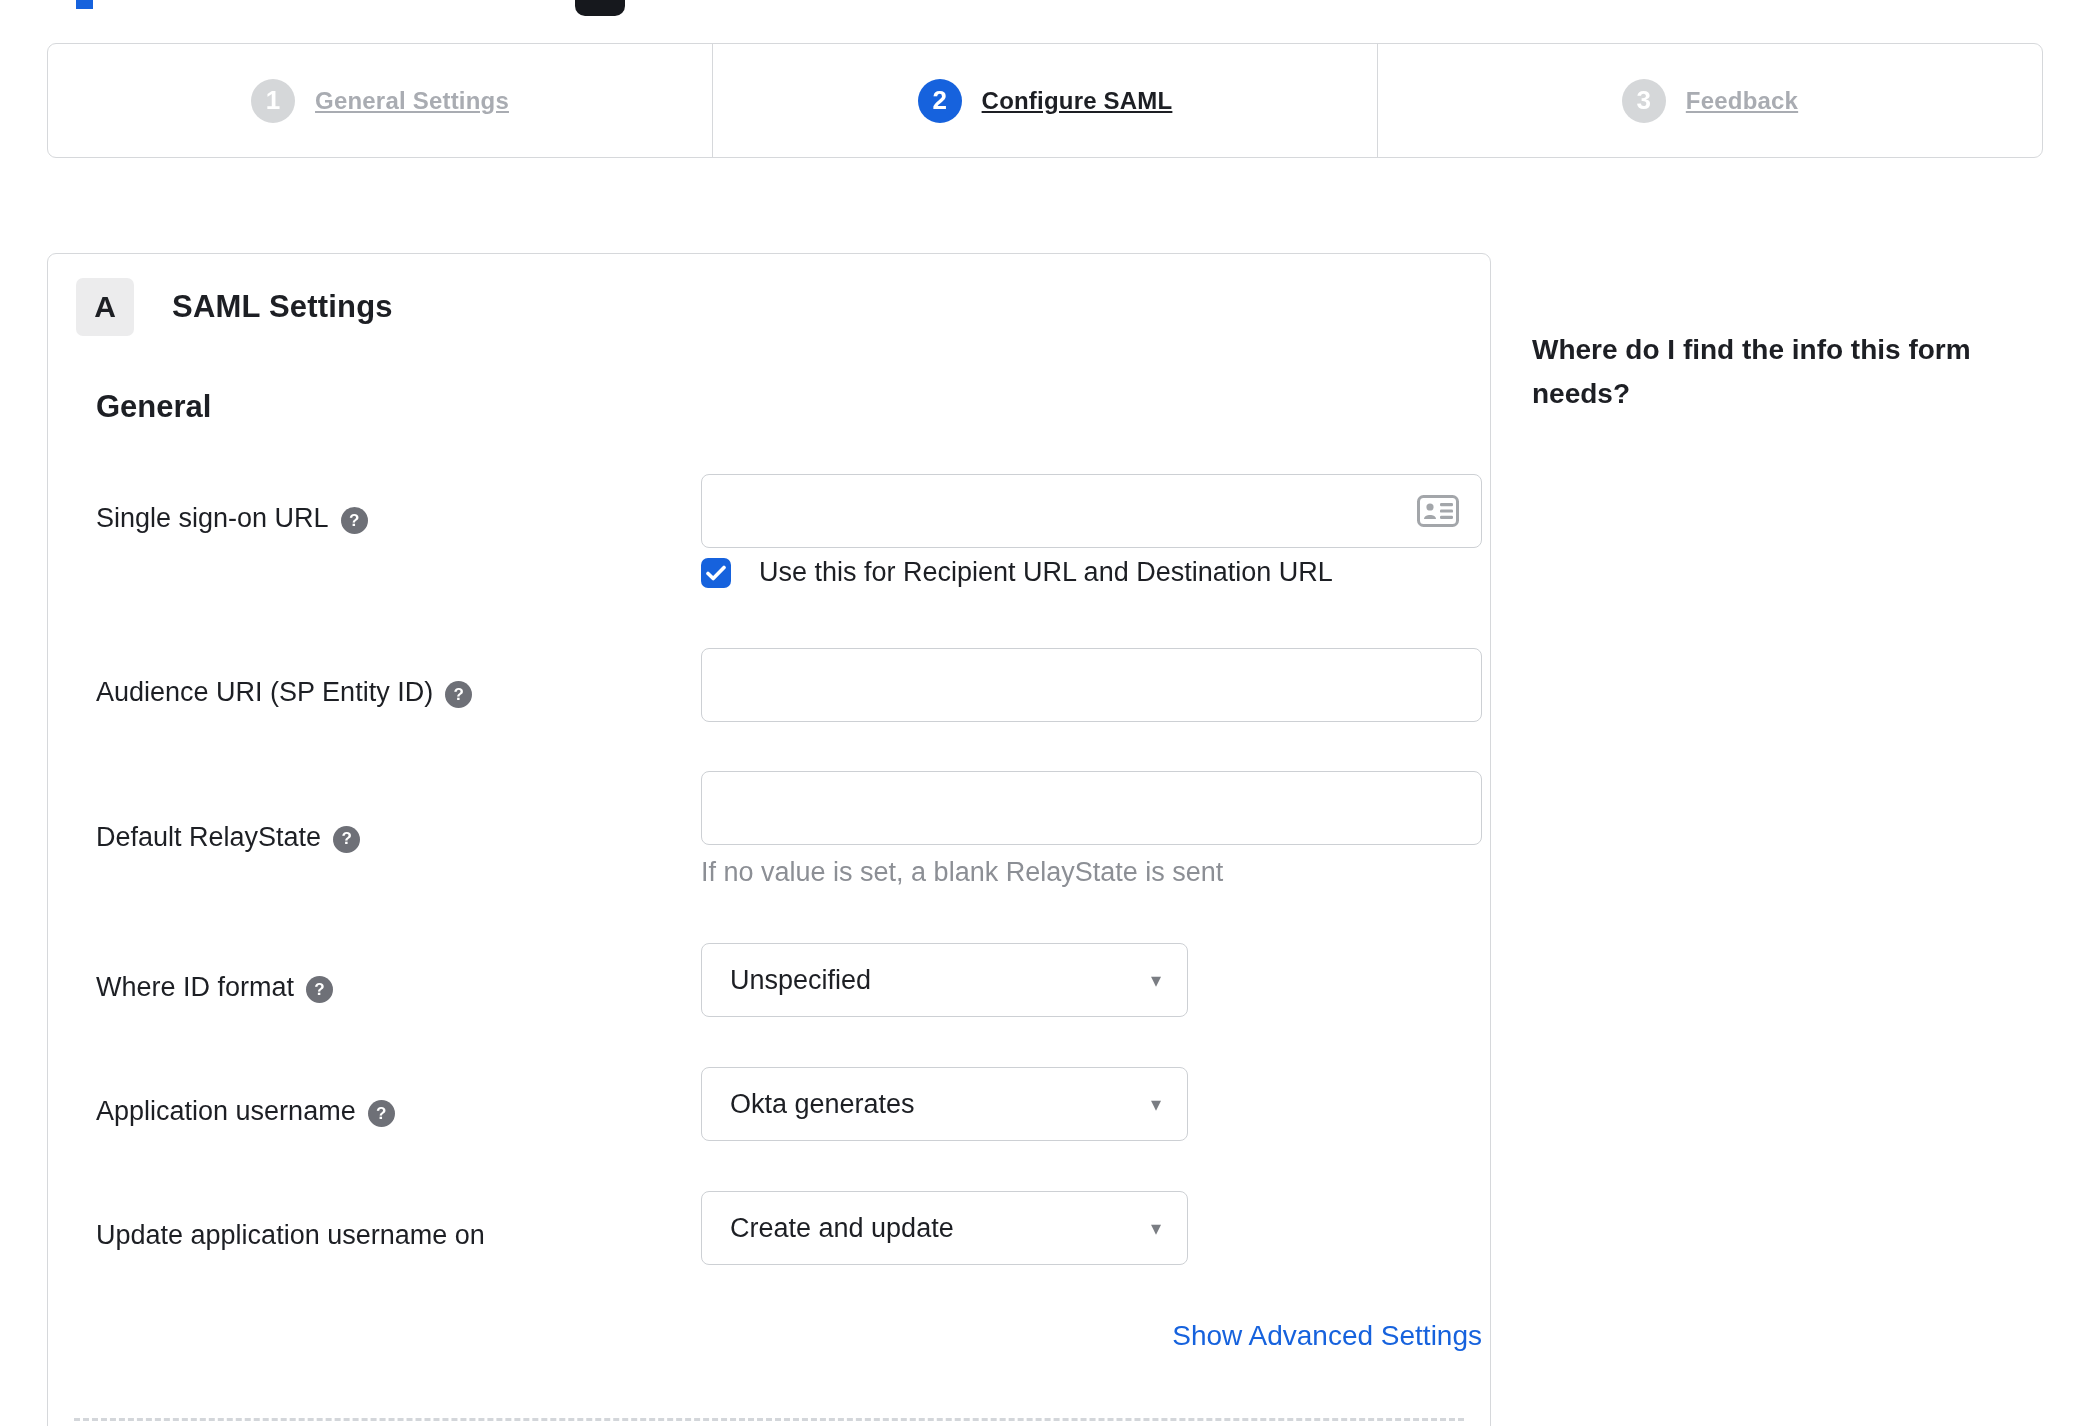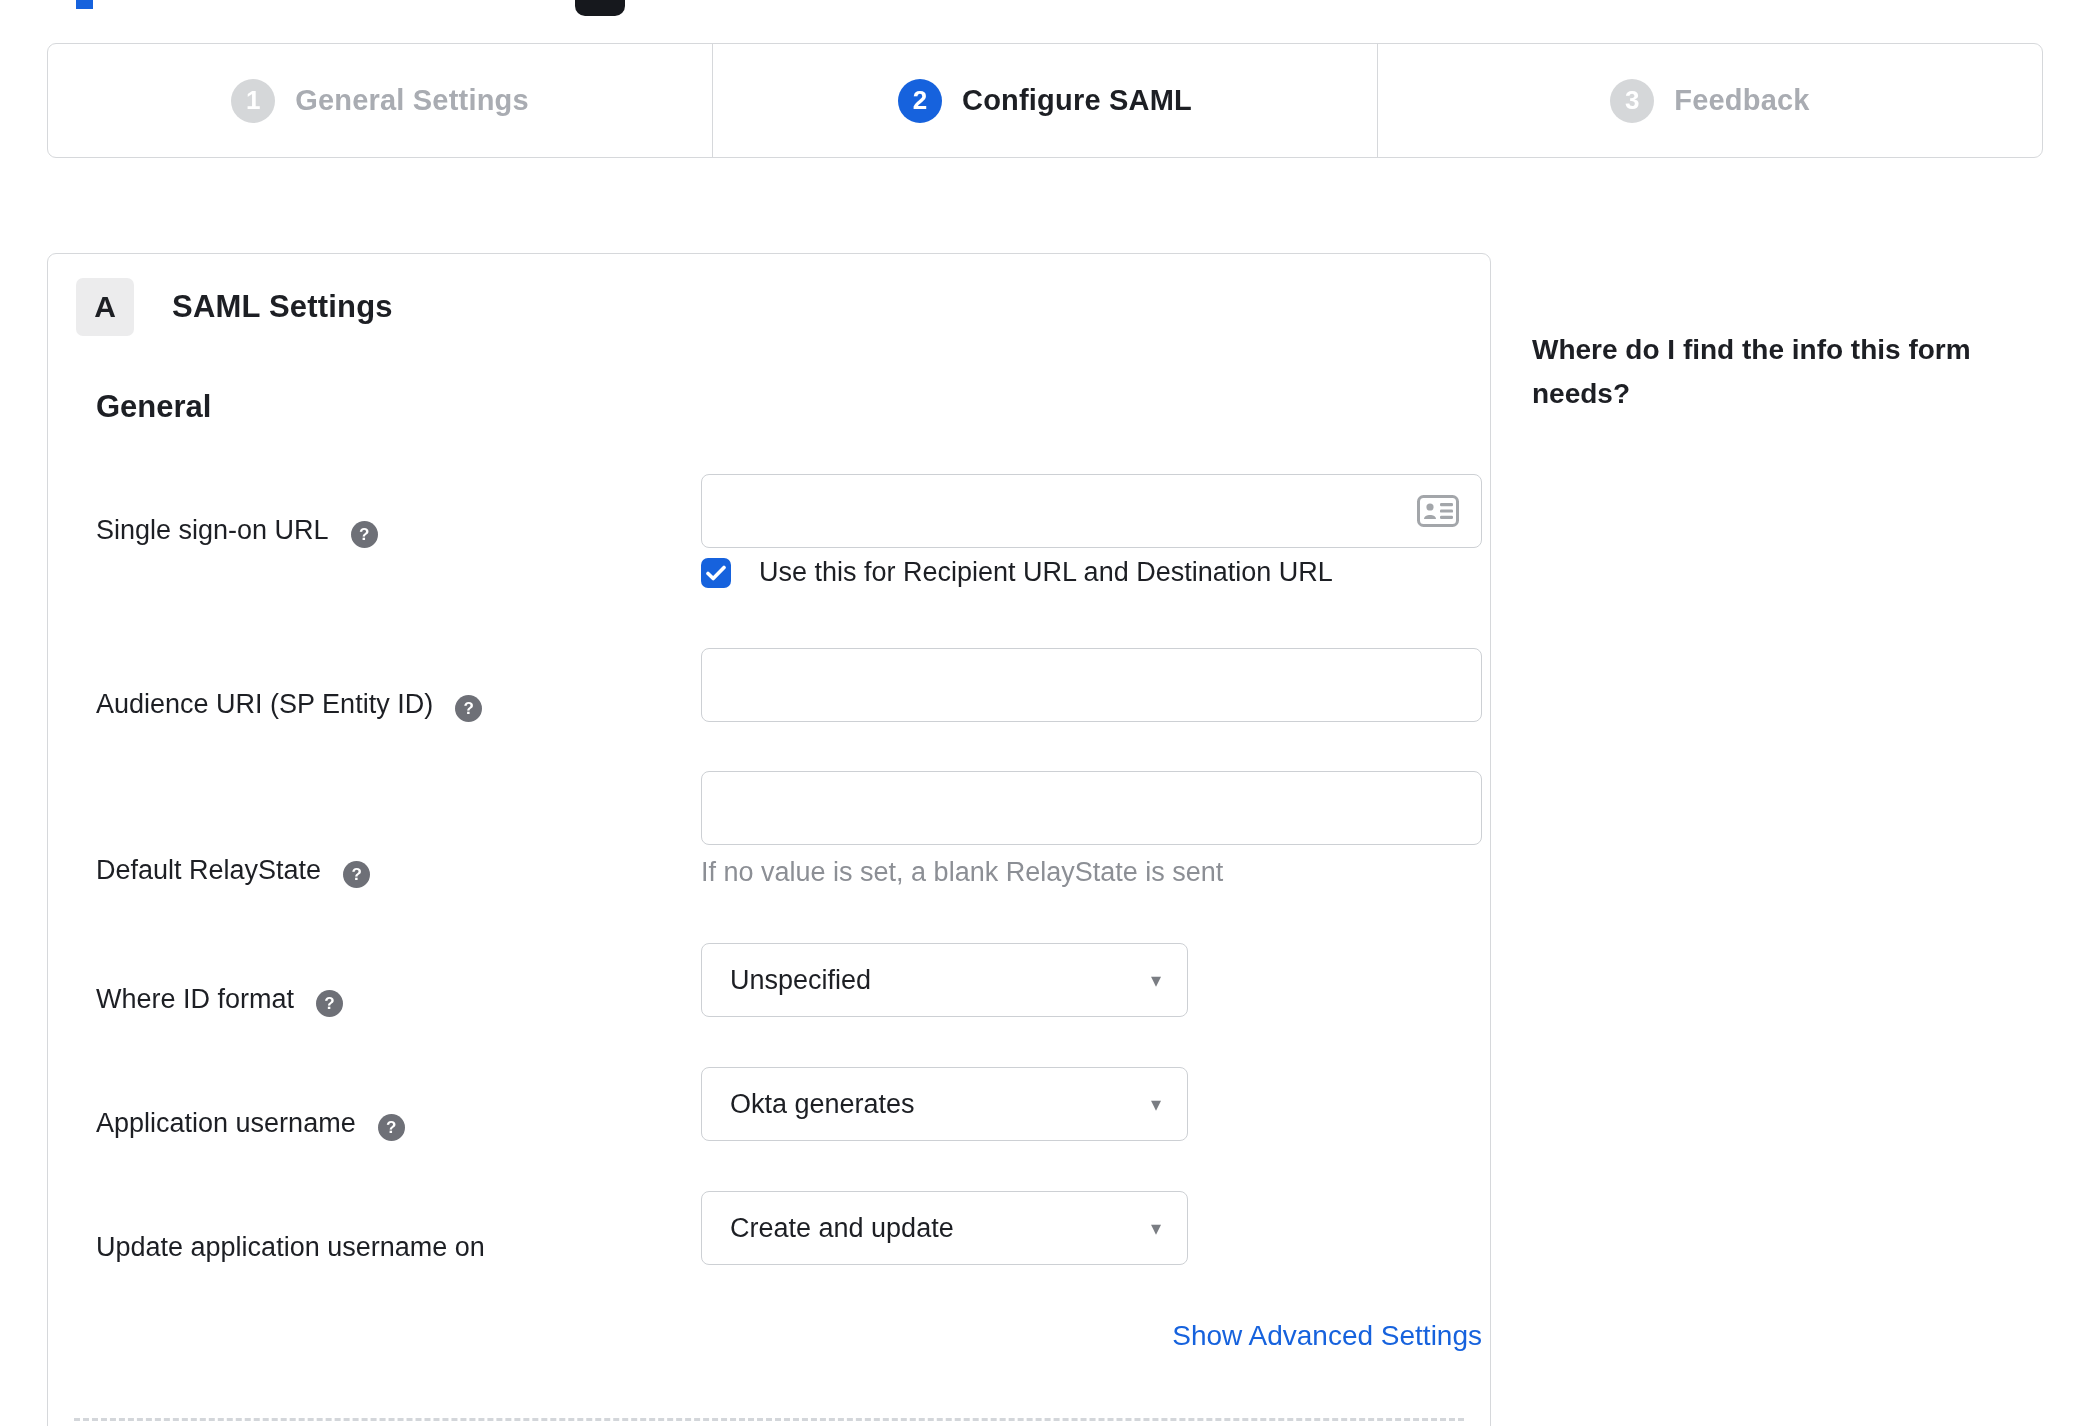--- a/index.html
+++ b/index.html
@@ -12,38 +12,38 @@
     background: #16181d; border-radius: 0 0 10px 10px; }
 
   
   .stepper { position: absolute; left: 47px; top: 43px; width: 1996px; height: 115px;
     display: flex; border: 1px solid #d6d8db; border-radius: 9px; background: #ffffff; }
   .step { flex: 1 1 0; display: flex; align-items: center; justify-content: center; gap: 20px; cursor: default; }
   .step + .step { border-left: 1px solid #d6d8db; }
   .step-circle { width: 44px; height: 44px; border-radius: 50%; display: flex; align-items: center;
     justify-content: center; font-size: 26px; font-weight: bold; color: #ffffff; background: #d5d7d9; flex: 0 0 auto; }
   .step.active .step-circle { background: #1662dd; }
-  .step-label { font-size: 29px; font-weight: bold; color: #a9acb2; letter-spacing: 0.2px; }
+  .step-label { font-size: 24px; font-weight: bold; color: #a9acb2; letter-spacing: 0.2px; text-decoration: underline; }
   .step.active .step-label { color: #1d1f24; }
 
   
   .panel { position: absolute; left: 47px; top: 253px; width: 1444px; height: 1180px;
     border: 1px solid #d6d8db; border-radius: 9px 9px 0 0; background: #ffffff; }
   .panel-dashed-divider { position: absolute; left: 26px; right: 26px; top: 1164px; height: 0;
     border-top: 3px dashed #d3d6da; }
 
   .section-header { display: flex; align-items: center; gap: 38px; margin: 24px 0 0 28px; }
   .section-badge { width: 58px; height: 58px; background: #ececed; border-radius: 7px;
     display: flex; align-items: center; justify-content: center; font-size: 30px; font-weight: bold; }
   .section-title { font-size: 31px; font-weight: bold; letter-spacing: 0.2px; }
 
   .group-heading { margin: 53px 0 0 48px; font-size: 31px; font-weight: bold; }
 
   .form-row { display: flex; margin-left: 48px; }
-  .label-cell { width: 605px; padding-top: 14px; display: flex; align-items: flex-end; gap: 10px; }
+  .label-cell { width: 605px; padding-top: 14px; display: flex; align-items: center; }
   .field-label { font-size: 27px; color: #1d1f24; line-height: 36px; }
   .help-icon { width: 27px; height: 27px; border-radius: 50%; background: #6e7077; color: #ffffff;
     font-size: 17px; font-weight: bold; display: inline-flex; align-items: center; justify-content: center;
     margin-left: 12px; margin-top: 5px; cursor: pointer; flex: 0 0 auto; }
 
   .text-input { position: relative; width: 781px; height: 74px; border: 1px solid #cdd0d4;
     border-radius: 8px; background: #ffffff; }
   .input-field { width: 100%; height: 100%; border: none; outline: none; background: transparent;
     font-family: "Liberation Sans", sans-serif; font-size: 27px; color: #1d1f24;
     padding: 0 80px 0 26px; border-radius: 8px; }

